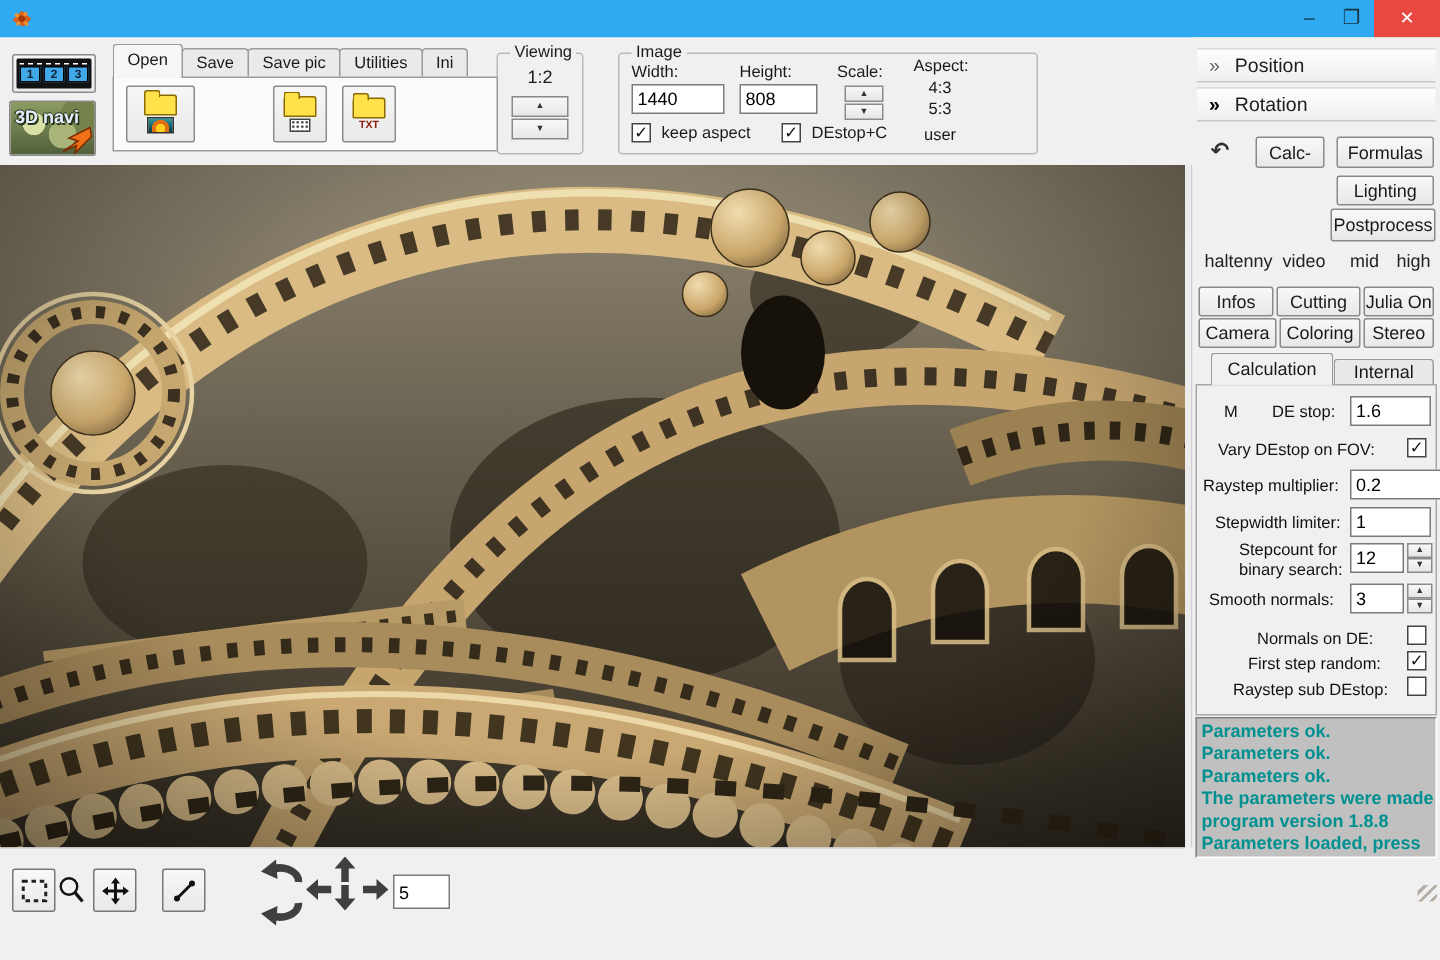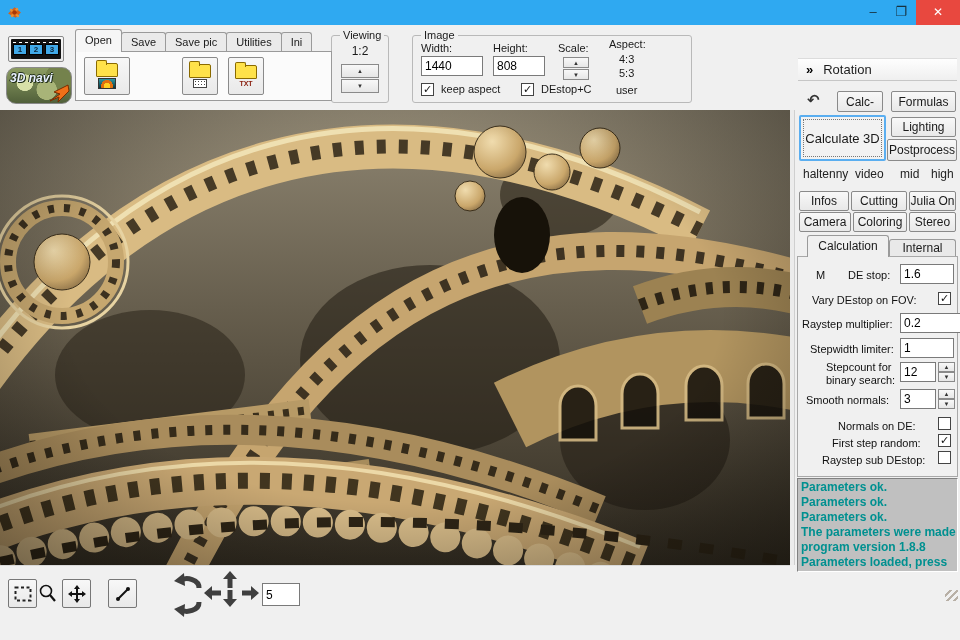--- a/index.html
+++ b/index.html
@@ -18,25 +18,25 @@
   #btn-close { right:0; width:44px; background:#e8483f; color:#fff; font-size:12px; }
 
   
   #toolbar { position:absolute; left:0; top:25px; width:960px; height:85px; background:#f0f0f0; }
   .btn { background:linear-gradient(#f7f7f7,#e9e9e9); border:1px solid #8a8a8a; border-radius:2px; display:flex; align-items:center; justify-content:center; cursor:default; }
   #film-btn { left:8px; top:11px; width:56px; height:26px; padding:2px; }
   #filmstrip { width:100%; height:100%; background:#111; border-radius:1px; display:flex; flex-direction:column; justify-content:center; padding:3px 2px; }
   .sprockets { height:3px; background-image:repeating-linear-gradient(90deg,#fff 0 3px,transparent 3px 6px); }
   #film-cells { display:flex; gap:2px; margin:1px 0; }
   .film-cell { flex:1; background:#41a9e8; color:#0d2335; font-size:8px; line-height:9px; text-align:center; font-weight:bold; border:1px solid #000; }
-  #navi-btn { left:6px; top:42px; width:66px; height:37px; border:1px solid #8a8a8a; border-radius:10px; overflow:hidden; position:absolute;
+  #navi-btn { left:6px; top:42px; width:58px; height:37px; border:1px solid #8a8a8a; border-radius:2px; overflow:hidden; position:absolute;
      background: radial-gradient(circle at 28% 42%, #d8e0a8 0 16%, transparent 17%),
                  radial-gradient(circle at 62% 62%, #a8b478 0 22%, transparent 23%),
                  radial-gradient(circle at 82% 28%, #74824c 0 24%, transparent 25%),
-                 linear-gradient(#8c9c62,#51603a); font-style: italic; }
+                 linear-gradient(#8c9c62,#51603a); }
   #navi-label { position:absolute; left:3px; top:3px; color:#e8f0ff; font-size:12px; font-weight:bold;
      text-shadow:1px 1px 0 #23301a, -1px 0 0 #23301a, 0 -1px 0 #23301a; }
 
   
   .tab { position:relative; display:inline-block; height:21px; line-height:19px; padding:0 9px; background:#eaeaea; border:1px solid #9a9a9a; border-bottom:none; border-radius:3px 3px 0 0; margin-right:-1px; top:2px; font-size:11px; }
   .tab.active { background:#f6f6f6; height:23px; line-height:21px; top:0; z-index:3; }
   #tabstrip { position:absolute; left:75px; top:4px; height:23px; }
   #tabpage { position:absolute; left:75px; top:26px; width:257px; height:50px; background:#fbfbfb; border:1px solid #9a9a9a; z-index:2; }
   .openbtn { position:absolute; top:5px; display:flex; flex-direction:column; align-items:center; justify-content:center; gap:1px; }
   .folder { width:22px; height:14px; background:#ffe24a; border:1px solid #8a6a00; border-radius:2px 2px 1px 1px; position:relative; }
@@ -244,31 +244,31 @@
       <path d="M -40 430 Q 260 300 640 455" stroke="#41351f" stroke-width="16" fill="none" stroke-dasharray="10 12"></path>
       <path d="M -30 460 Q 300 350 660 488" stroke="#d9bd8a" stroke-width="30" fill="none" stroke-linecap="round" stroke-dasharray="0.1 32"></path>
       <path d="M 0 452 Q 330 372 790 452" stroke="#2e2516" stroke-width="10" fill="none" stroke-dasharray="14 18"></path>
 
       <rect width="790" height="455" fill="url(#vig)"></rect>
     </svg>
   </div>
   <div id="vsep"></div>
 
   <div id="rightpanel">
+    <div class="cat-header" style="top:7px;">
+      <span class="chev" style="color:#666;">»</span><span>Position</span>
+    </div>
     <div class="cat-header" style="top:33px;">
       <span class="chev" style="color:#000;font-weight:bold;">»</span><span>Rotation</span>
     </div>
 
     <div class="abs" style="left:12px;top:66px;font-size:15px;font-weight:bold;color:#333;"><span>↶</span></div>
     <div class="pbtn" style="left:42px;top:66px;width:46px;height:21px;">Calc-</div>
     <div class="pbtn" style="left:96px;top:66px;width:65px;height:21px;">Formulas</div>
 
-    <div class="pbtn" id="calc3d" style="left:4px;top:90px;width:87px;height:46px;padding:2px;">
-      <div class="inner">Calculate 3D</div>
-    </div>
     <div class="pbtn" style="left:96px;top:92px;width:65px;height:20px;">Lighting</div>
     <div class="pbtn" style="left:92px;top:114px;width:70px;height:22px;font-size:12px;">Postprocess</div>
 
     <div class="qlabel" style="left:8px;">haltenny</div>
     <div class="qlabel" style="left:60px;">video</div>
     <div class="qlabel" style="left:105px;">mid</div>
     <div class="qlabel" style="left:136px;">high</div>
 
     <div class="pbtn" style="left:4px;top:166px;width:50px;height:20px;">Infos</div>
     <div class="pbtn" style="left:56px;top:166px;width:56px;height:20px;">Cutting</div>

